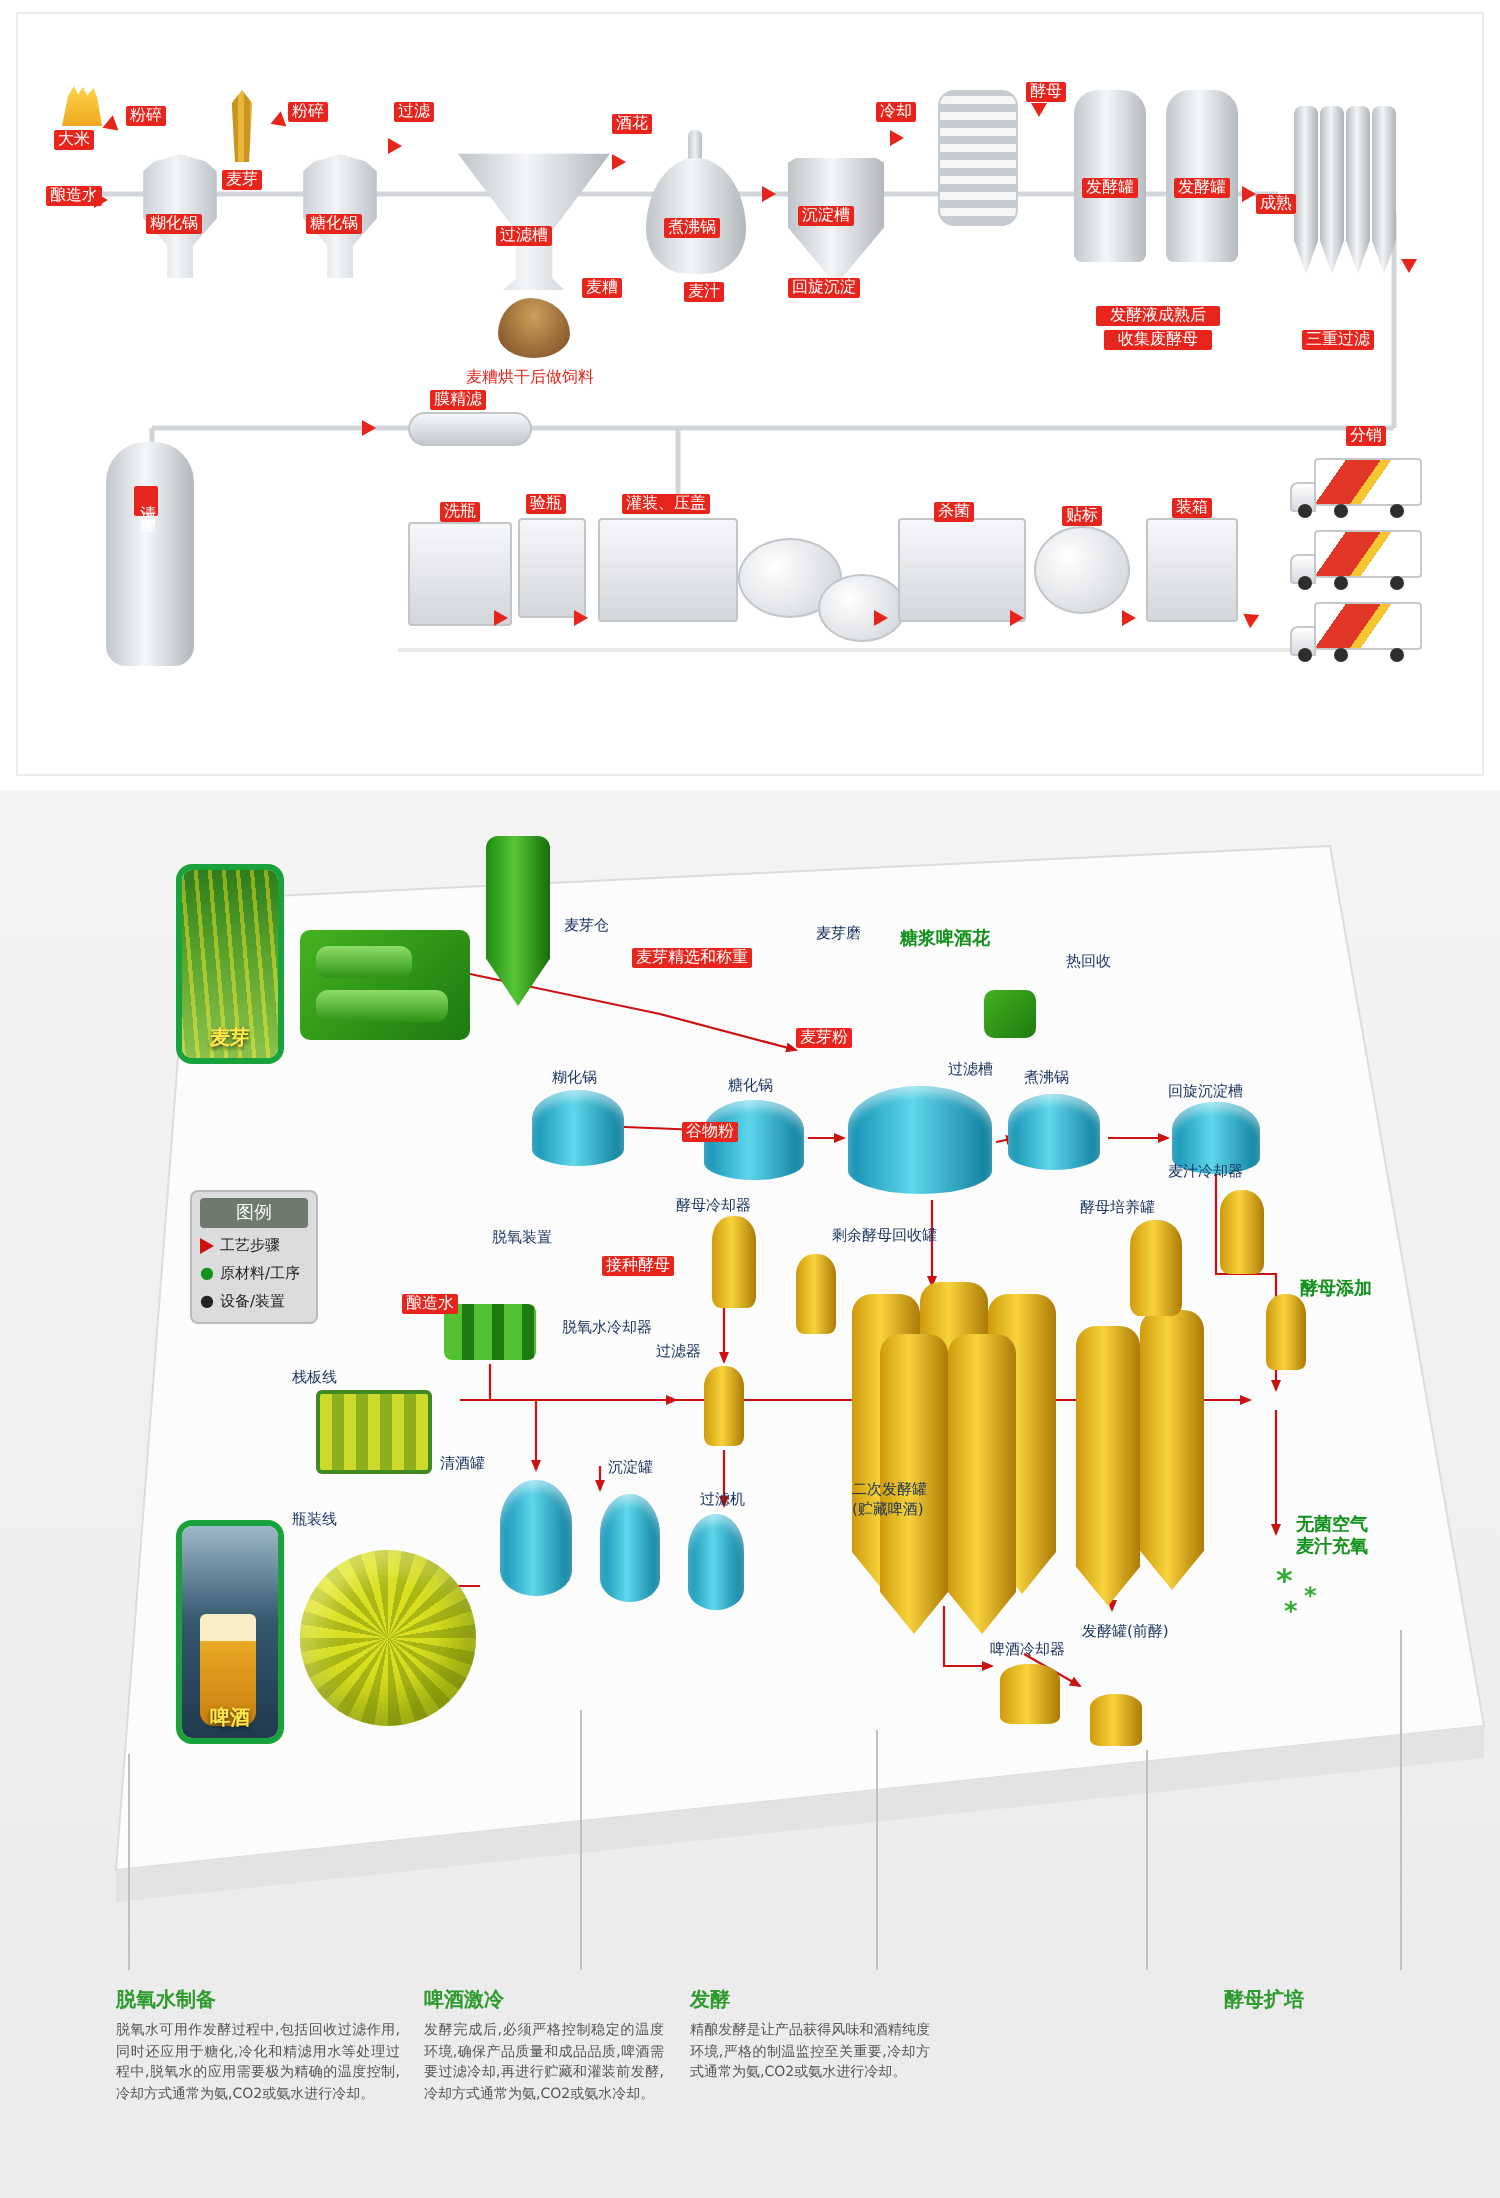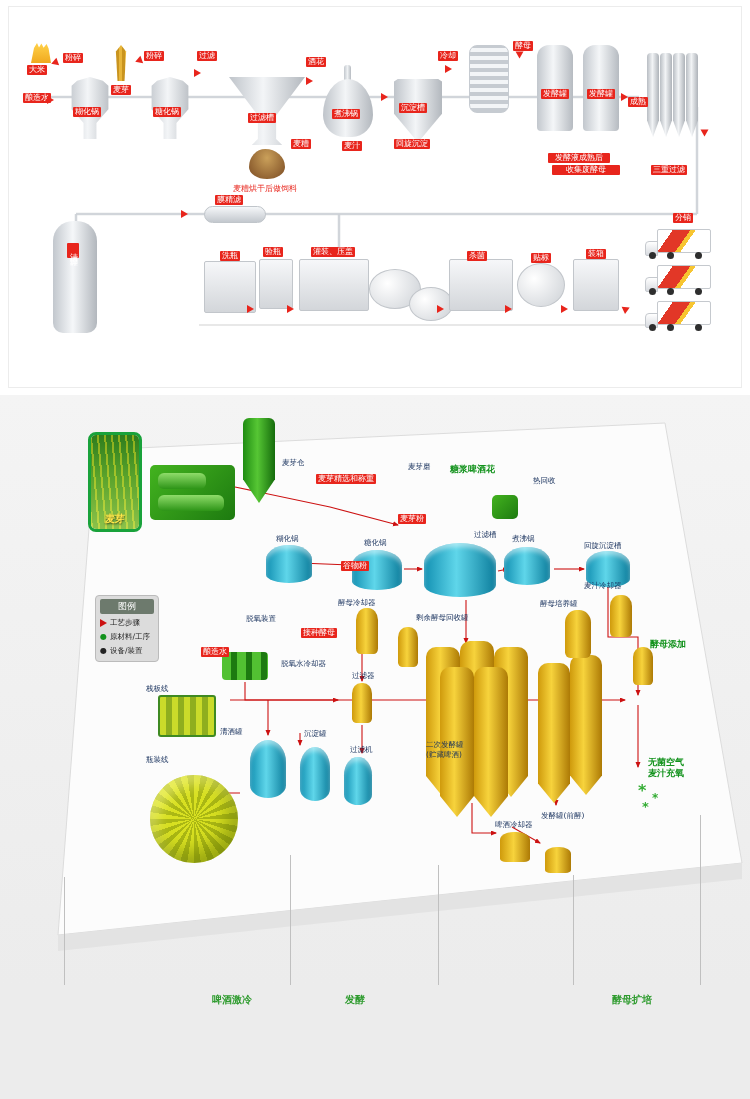--- a/index.html
+++ b/index.html
@@ -147,21 +147,21 @@
     <div class="tri" style="left:612px;top:86px"></div>
     <span class="rl" style="left:619px;top:90px">成熟</span>
     <div class="cct" style="left:638px;top:46px">
         <i></i>
         <i></i>
         <i></i>
         <i></i>
       </div>
 
     <span class="rl rlc" style="left:539px;top:146px;width:62px">发酵液成熟后</span>
-    <span class="rl rlc" style="left:543px;top:158px;width:68px">收集废酵母</span>
+    <span class="rl rlc" style="left:543px;top:158px;width:54px">收集废酵母</span>
     <span class="rl" style="left:642px;top:158px">三重过滤</span>
     <div class="tri" style="left:692px;top:122px;transform:rotate(90deg)"></div>
 
     <div class="cleartank" style="left:44px;top:214px;width:44px;height:112px"></div>
     <span class="rl vlab" style="left:58px;top:236px">清酒罐</span>
 
     <div class="tri" style="left:172px;top:203px"></div>
     <div class="capsule" style="left:195px;top:199px;width:62px;height:17px"></div>
     <span class="rl" style="left:206px;top:188px">膜精滤</span>
 
@@ -254,20 +254,26 @@
     <div class="conn" style="left:64px;top:482px;height:108px"></div>
     <div class="conn" style="left:290px;top:460px;height:130px"></div>
     <div class="conn" style="left:438px;top:470px;height:120px"></div>
     <div class="conn" style="left:573px;top:480px;height:110px"></div>
     <div class="conn" style="left:700px;top:420px;height:170px"></div>
 
     <div class="photo" style="left:88px;top:37px;width:54px;height:100px">
       <div class="malt-img"></div>
       <span class="photo-label">麦芽</span>
     </div>
+    <div class="photo" style="left:88px;top:365px;width:54px;height:112px">
+      <div class="beer-img">
+          <div class="glass"></div>
+        </div>
+      <span class="photo-label">啤酒</span>
+    </div>
 
     <div class="greenbox" style="left:150px;top:70px;width:85px;height:55px">
       <div class="roller" style="left:8px;top:8px;width:48px;height:16px"></div>
       <div class="roller" style="left:8px;top:30px;width:66px;height:16px"></div>
     </div>
     <div class="silo" style="left:243px;top:23px;width:32px;height:85px"></div>
     <span class="dl" style="left:282px;top:63px">麦芽仓</span>
     <span class="rl" style="left:316px;top:79px">麦芽精选和称重</span>
     <span class="dl" style="left:408px;top:67px">麦芽磨</span>
     <span class="rl" style="left:398px;top:119px">麦芽粉</span>
@@ -312,21 +318,21 @@
         <span class="dot" style="color:#222">●</span>
         <span>设备/装置</span>
       </div>
     </div>
 
     <span class="rl" style="left:201px;top:252px">酿造水</span>
     <span class="dl" style="left:246px;top:219px">脱氧装置</span>
     <div class="deox" style="left:222px;top:257px;width:46px;height:28px"></div>
     <span class="dl" style="left:281px;top:264px">脱氧水冷却器</span>
     <span class="rl" style="left:301px;top:233px">接种酵母</span>
-    <span class="dl" style="left:352px;top:276px">过滤器</span>
+    <span class="dl" style="left:328px;top:276px">过滤器</span>
     <div class="gpot" style="left:352px;top:288px;width:20px;height:40px"></div>
 
     <span class="dl" style="left:146px;top:289px">栈板线</span>
     <div class="crates" style="left:158px;top:300px;width:58px;height:42px"></div>
     <span class="dl" style="left:220px;top:332px">清酒罐</span>
     <div class="ctank" style="left:250px;top:345px;width:36px;height:58px"></div>
     <span class="dl" style="left:304px;top:334px">沉淀罐</span>
     <div class="ctank" style="left:300px;top:352px;width:30px;height:54px"></div>
     <span class="dl" style="left:350px;top:350px">过滤机</span>
     <div class="ctank" style="left:344px;top:362px;width:28px;height:48px"></div>
@@ -350,24 +356,30 @@
     <div class="gpot" style="left:545px;top:452px;width:26px;height:26px"></div>
 
     <span class="gl" style="left:648px;top:361px">无菌空气</span>
     <span class="gl" style="left:648px;top:372px">麦汁充氧</span>
     <span class="spark" style="left:638px;top:386px;font-size:16px">*</span>
     <span class="spark" style="left:652px;top:396px;font-size:12px">*</span>
     <span class="spark" style="left:642px;top:404px;font-size:13px">*</span>
   </section>
 
   <section class="footer">
+    <div class="fcol" style="left:58px;width:142px">
+      <h4>脱氧水制备</h4>
+      <p>脱氧水可用作发酵过程中,包括回收过滤作用,同时还应用于糖化,冷化和精滤用水等处理过程中,脱氧水的应用需要极为精确的温度控制,冷却方式通常为氨,CO2或氨水进行冷却。</p>
+    </div>
     <div class="fcol" style="left:212px;width:120px">
       <h4>啤酒激冷</h4>
+      <p>发酵完成后,必须严格控制稳定的温度环境,确保产品质量和成品品质,啤酒需要过滤冷却,再进行贮藏和灌装前发酵,冷却方式通常为氨,CO2或氨水冷却。</p>
     </div>
     <div class="fcol" style="left:345px;width:120px">
       <h4>发酵</h4>
+      <p>精酿发酵是让产品获得风味和酒精纯度环境,严格的制温监控至关重要,冷却方式通常为氨,CO2或氨水进行冷却。</p>
     </div>
     <div class="fcol" style="left:612px;width:130px">
       <h4>酵母扩培</h4>
     </div>
   </section>
 
 </div>
 
 </body></html>

